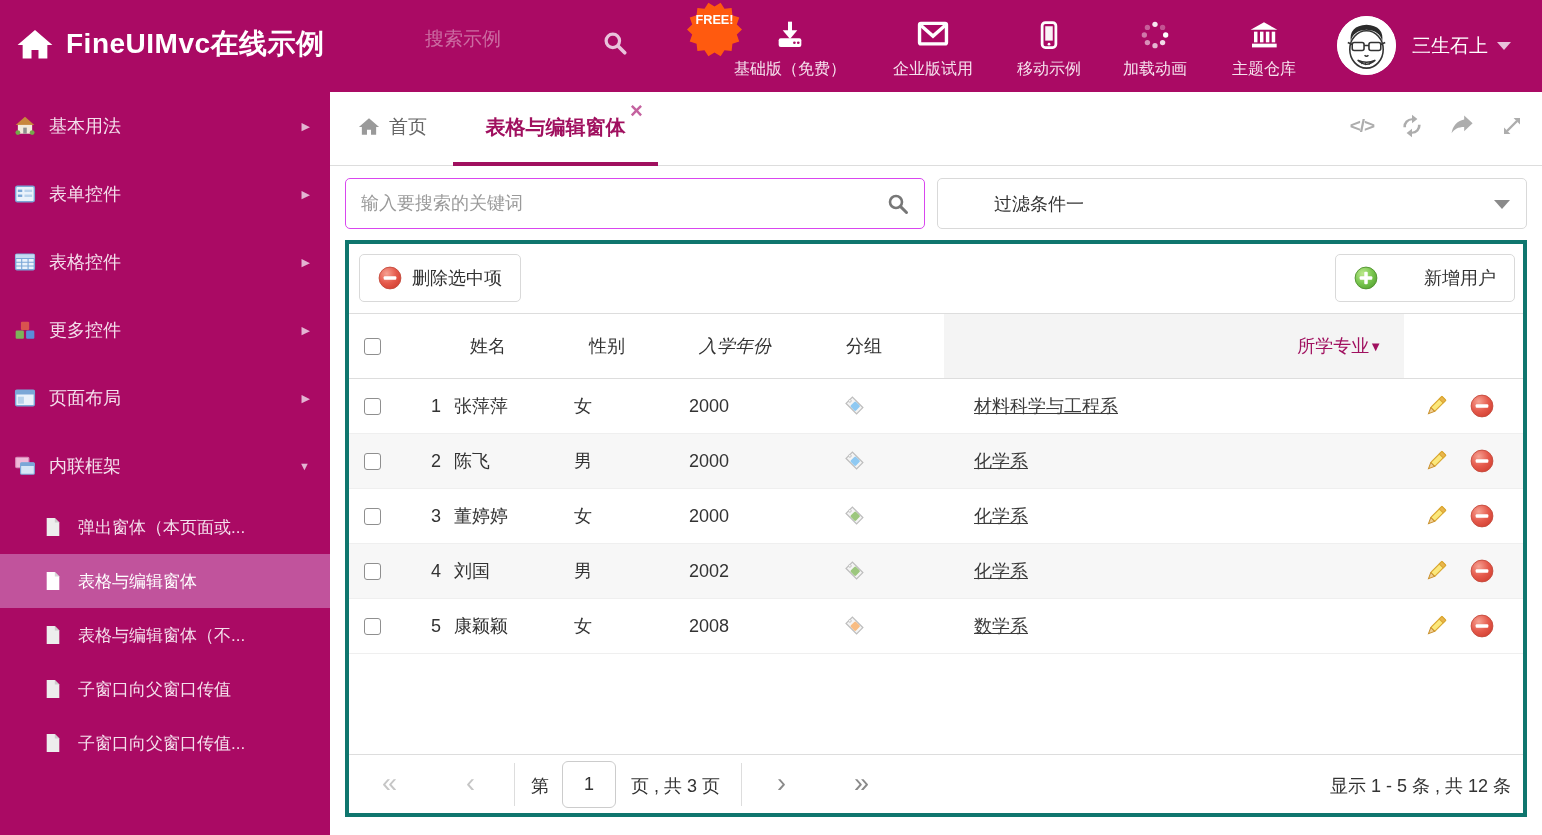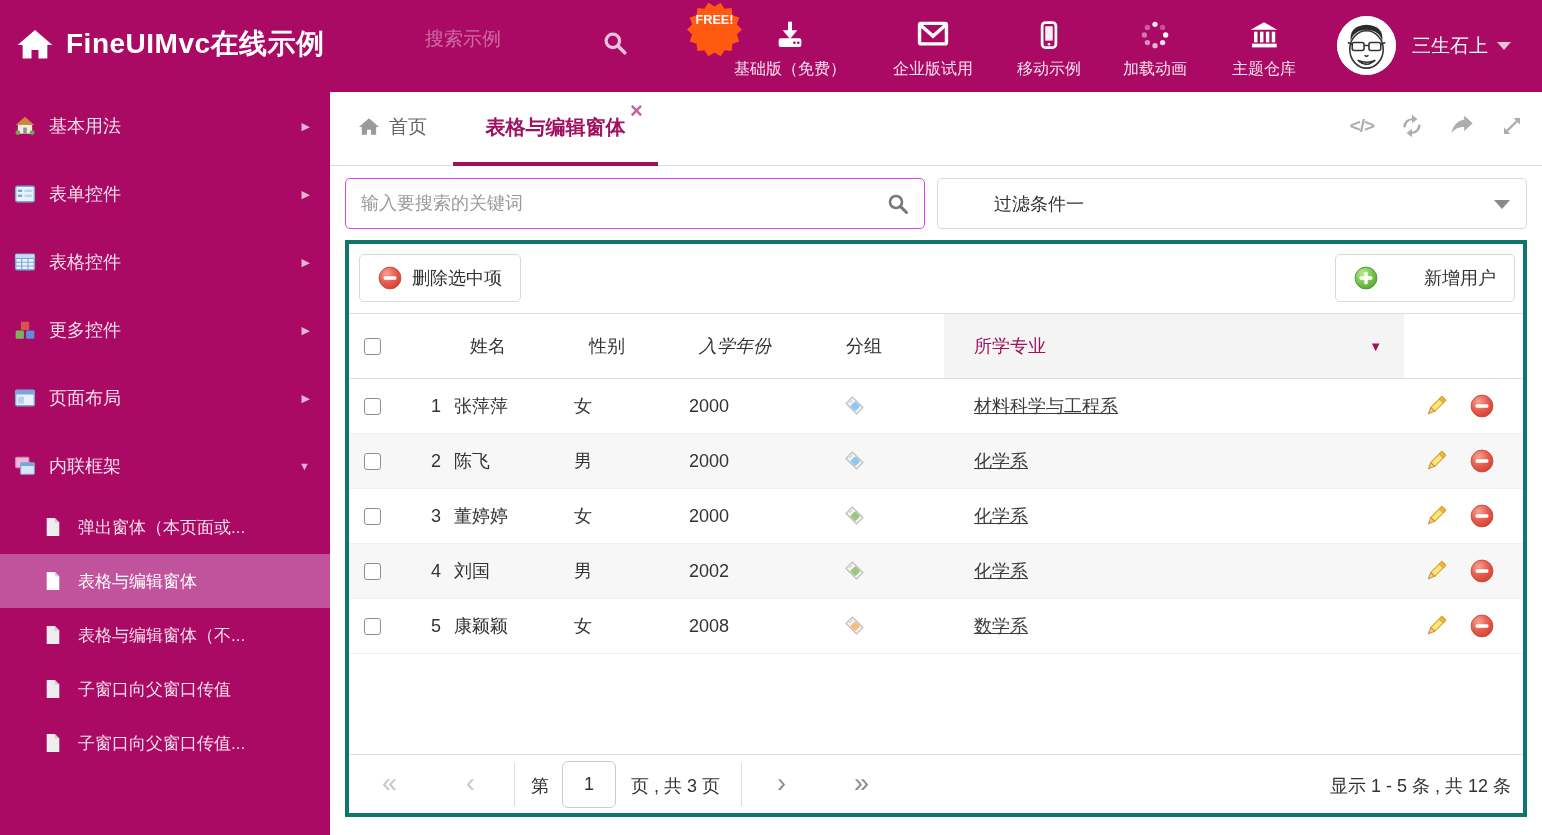--- a/index.html
+++ b/index.html
@@ -83,21 +83,21 @@
   .col-name { width:125px; padding-left:5px; }
   .col-gender { width:115px; }
   .col-year { width:155px; }
   .col-tag { width:100px; }
   .col-major { width:460px; padding-left:30px; }
   .col-actions { flex:1; padding-left:20px; gap:22px; }
   .thead .col-name { padding-left:21px; }
   .thead .col-gender { padding-left:15px; }
   .thead .col-year { padding-left:10px;font-style:italic; }
   .thead .col-tag { padding-left:2px; }
-  .thead .col-major { background:#f4f4f4; color:#A0105F; justify-content:space-between; padding-right:22px; cursor:pointer; }
+  .thead .col-major { background:#f4f4f4; color:#A0105F; justify-content:flex-end; padding-right:22px; cursor:pointer; }
   .sort-caret { color:#A0105F; font-size:13px; }
   .sort-caret::before { content:"▼"; }
   .checkbox { width:17px; height:17px; border:1px solid #8f8f8f; border-radius:3px; background:#fff; cursor:pointer; }
   .major-link { color:#3c3c3c; text-decoration:underline; cursor:pointer; }
   .tag-icon { width:22px; height:22px; }
   .tag-icon[data-color="blue"]   { color:#8FC9F2; }
   .tag-icon[data-color="green"]  { color:#9CC77E; }
   .tag-icon[data-color="orange"] { color:#F8BC82; }
   .act-icon { width:24px; height:24px; cursor:pointer; }
 

